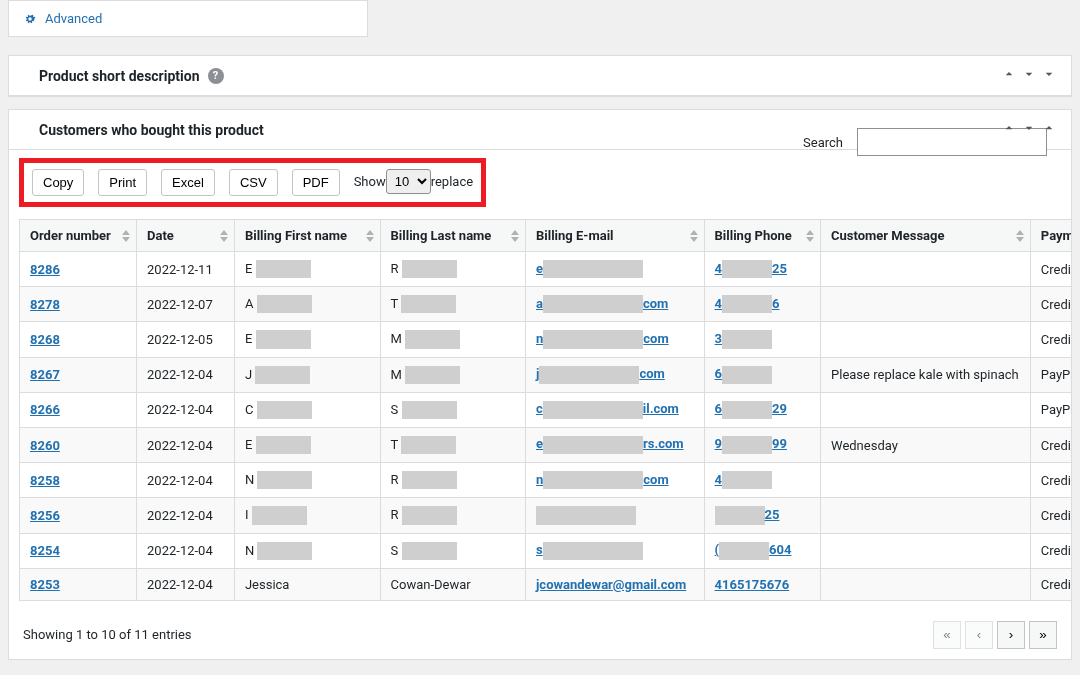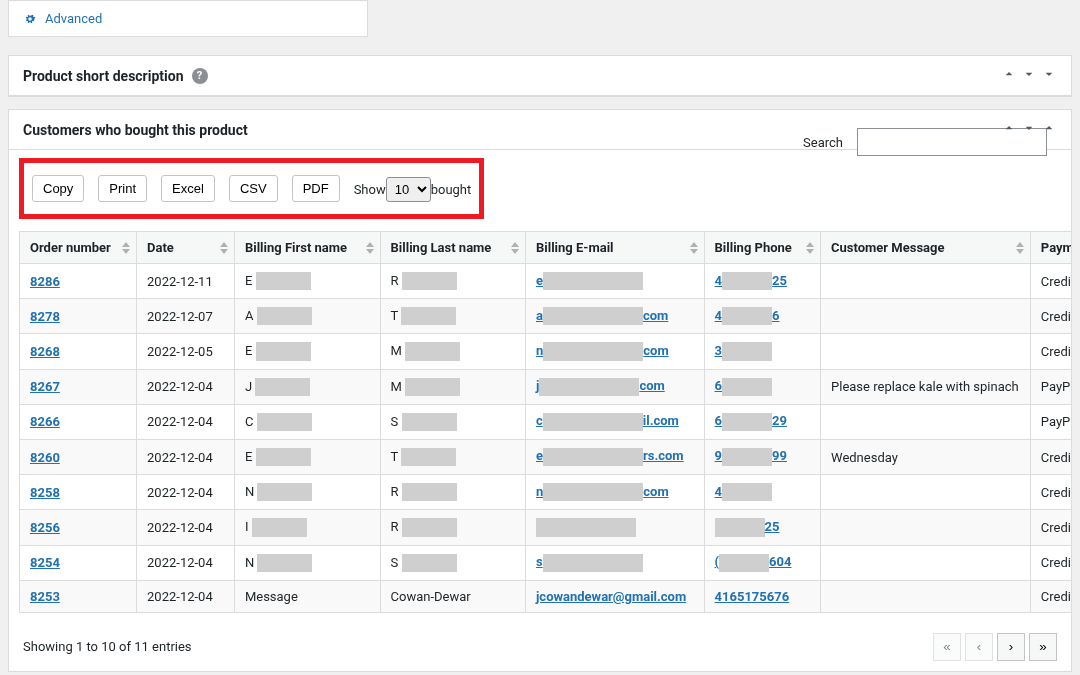--- a/index.html
+++ b/index.html
@@ -3,26 +3,26 @@
 <meta charset="utf-8">
 <style>
   * { box-sizing: border-box; margin: 0; padding: 0; }
   body { font-family: -apple-system, BlinkMacSystemFont, "Segoe UI", Roboto, sans-serif; font-size: 13px; color: #1d2327; background: #f0f0f1; }
   a { color: #2271b1; text-decoration: underline; cursor: pointer; font-weight: bold; }
   .sidebar-panel { background: #fff; border: 1px solid #dcdcde; width: 360px; margin: 0 0 18px 8px; }
   .sidebar-row { display:flex; align-items:center; gap:8px; padding: 10px 14px; color:#2271b1; font-size:13px; cursor:pointer; }
   .sidebar-icon { width:14px; height:14px; display:inline-flex; align-items:center; justify-content:center; }
   .panel { background:#fff; border:1px solid #dcdcde; margin: 12px 8px 0 8px; }
   .panel-header { display:flex; align-items:center; justify-content:space-between; padding: 10px 14px; border-bottom:1px solid #dcdcde; }
-  .panel-title { font-weight:700; font-size:14px; display:flex; align-items:center; gap:8px; }
+  .panel-title { font-weight:700; font-size:14px; display:flex; align-items:center; gap:8px;margin-left:16px; }
   .help-dot { width:16px; height:16px; border-radius:50%; background:#8c8f94; color:#fff; font-size:11px; display:inline-flex; align-items:center; justify-content:center; }
   .panel-controls { display:flex; gap:4px; align-items:center; }
   .panel-controls svg { width:16px; height:16px; fill:#50575e; cursor:pointer; }
   .toolbar-wrap { padding: 8px 10px; }
-  .red-box { border: 5px solid #ed1c24; padding: 12px 8px; display:inline-flex; align-items:flex-end; gap: 14px; }
+  .red-box { border: 5px solid #ed1c24; padding: 6px 8px; display:inline-flex; align-items:flex-start; gap: 14px; }
   .btn { background:#fff; border:1px solid #c3c4c7; border-radius:3px; padding: 5px 10px; font-size:13px; cursor:pointer; }
   .show-wrap { display:flex; align-items:center; gap:0; }
   select { border:1px solid #8c8f94; border-radius:3px; padding:3px 4px; font-size:13px; }
   .search-wrap { float:right; display:flex; align-items:center; gap:14px; margin-top:-30px; padding-right:14px; }
   .search-wrap input { border:1px solid #8c8f94; width:190px; height:28px; padding:2px 6px; font-size:13px; }
   .table-wrap { padding: 4px 10px 10px 10px; overflow-x:auto; }
   table { border-collapse: collapse; width: 100%; min-width: 1100px; }
   th, td { border:1px solid #dcdcde; padding: 8px 10px; text-align:left; font-size:13px; white-space:nowrap; overflow:hidden; text-overflow:ellipsis; }
   th { background:#f6f7f7; font-weight:700; position:relative; }
   th .sort-arrows { position:absolute; right:6px; top:50%; transform:translateY(-50%); display:flex; flex-direction:column; gap:1px; opacity:0.35; }
@@ -94,21 +94,21 @@
       <button class="btn">Copy</button>
       <button class="btn">Print</button>
       <button class="btn">Excel</button>
       <button class="btn">CSV</button>
       <button class="btn">PDF</button>
       <div class="show-wrap">
         <span>Show</span>
         <select>
           <option>10</option>
         </select>
-        <span>bought</span>
+        <span>replace</span>
       </div>
     </div>
     <div class="search-wrap">
       <span>Search</span>
       <input type="text" style="">
     </div>
   </div>
 
   <div class="table-wrap">
     <table>
@@ -260,21 +260,21 @@
             <td class="col-fn">N <span class="mask" style="width:55px"></span></td>
             <td class="col-ln">S <span class="mask" style="width:55px"></span></td>
             <td class="col-email"><a class="linklike">s<span class="mask" style="width:100px"></span></a></td>
             <td class="col-phone"><a class="linklike">(<span class="mask" style="width:50px"></span>604</a></td>
             <td class="col-msg"></td>
             <td class="col-pay">Credit Car</td>
           </tr>
           <tr>
             <td class="col-order"><a class="linklike">8253</a></td>
             <td class="col-date">2022-12-04</td>
-            <td class="col-fn">Message</td>
+            <td class="col-fn">Jessica</td>
             <td class="col-ln">Cowan-Dewar</td>
             <td class="col-email"><a class="linklike">jcowandewar@gmail.com</a></td>
             <td class="col-phone"><a class="linklike">4165175676</a></td>
             <td class="col-msg"></td>
             <td class="col-pay">Credit Car</td>
           </tr>
         </tbody>
     </table>
   </div>
 

